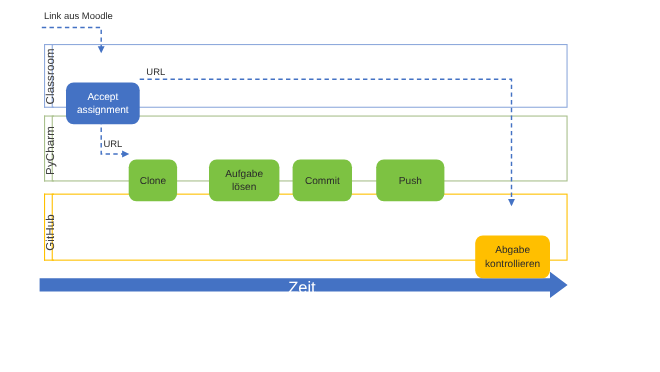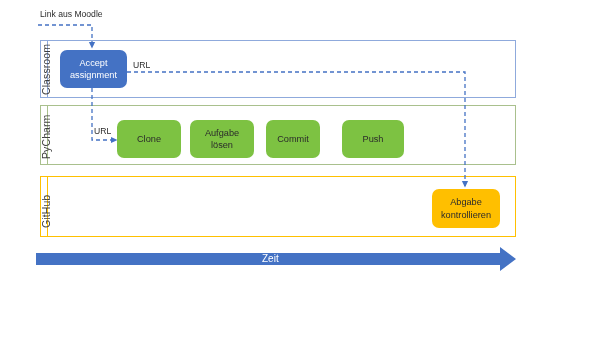--- a/index.html
+++ b/index.html
@@ -67,40 +67,41 @@
     box-sizing: border-box;
     border-radius: 7px;
     display: flex;
     align-items: center;
     justify-content: center;
     text-align: center;
     font-size: 9.2px;
     line-height: 1.35;
     color: #2b2b2b;
     padding: 2px;
+    margin-top: 25px;
   }
   .node-blue {
     background: #4472c4;
     color: #ffffff;
   }
   .node-green { background: #7dc242; }
   .node-orange { background: #ffbf00; }
 
   
   .flabel {
     position: absolute;
     font-size: 8.6px;
     color: #2b2b2b;
     white-space: nowrap;
   }
 
   
   .time-arrow-text {
     position: absolute;
-    font-size: 10px;
+    font-size: 15px;
     color: #ffffff;
     white-space: nowrap;
   }
 </style>
 </head>
 <body>
 
 <div id="canvas">
 
   <div class="band band-classroom" style="left:47px; top:40px; width:469px; height:58px;"></div>
@@ -144,21 +145,21 @@
     </g>
   </svg>
 
   <div class="node node-blue" style="left:60px; top:50px; width:67px; height:38px;">
     <span>
       <span>Accept</span><br>
       <span>assignment</span>
     </span>
   </div>
 
-  <div class="node node-green" style="left:117px; top:120px; width:64px; height:38px;">
+  <div class="node node-green" style="left:117px; top:120px; width:44px; height:38px;">
     <span>Clone</span>
   </div>
 
   <div class="node node-green" style="left:190px; top:120px; width:64px; height:38px;">
     <span>
       <span>Aufgabe</span><br>
       <span>lösen</span>
     </span>
   </div>
 

